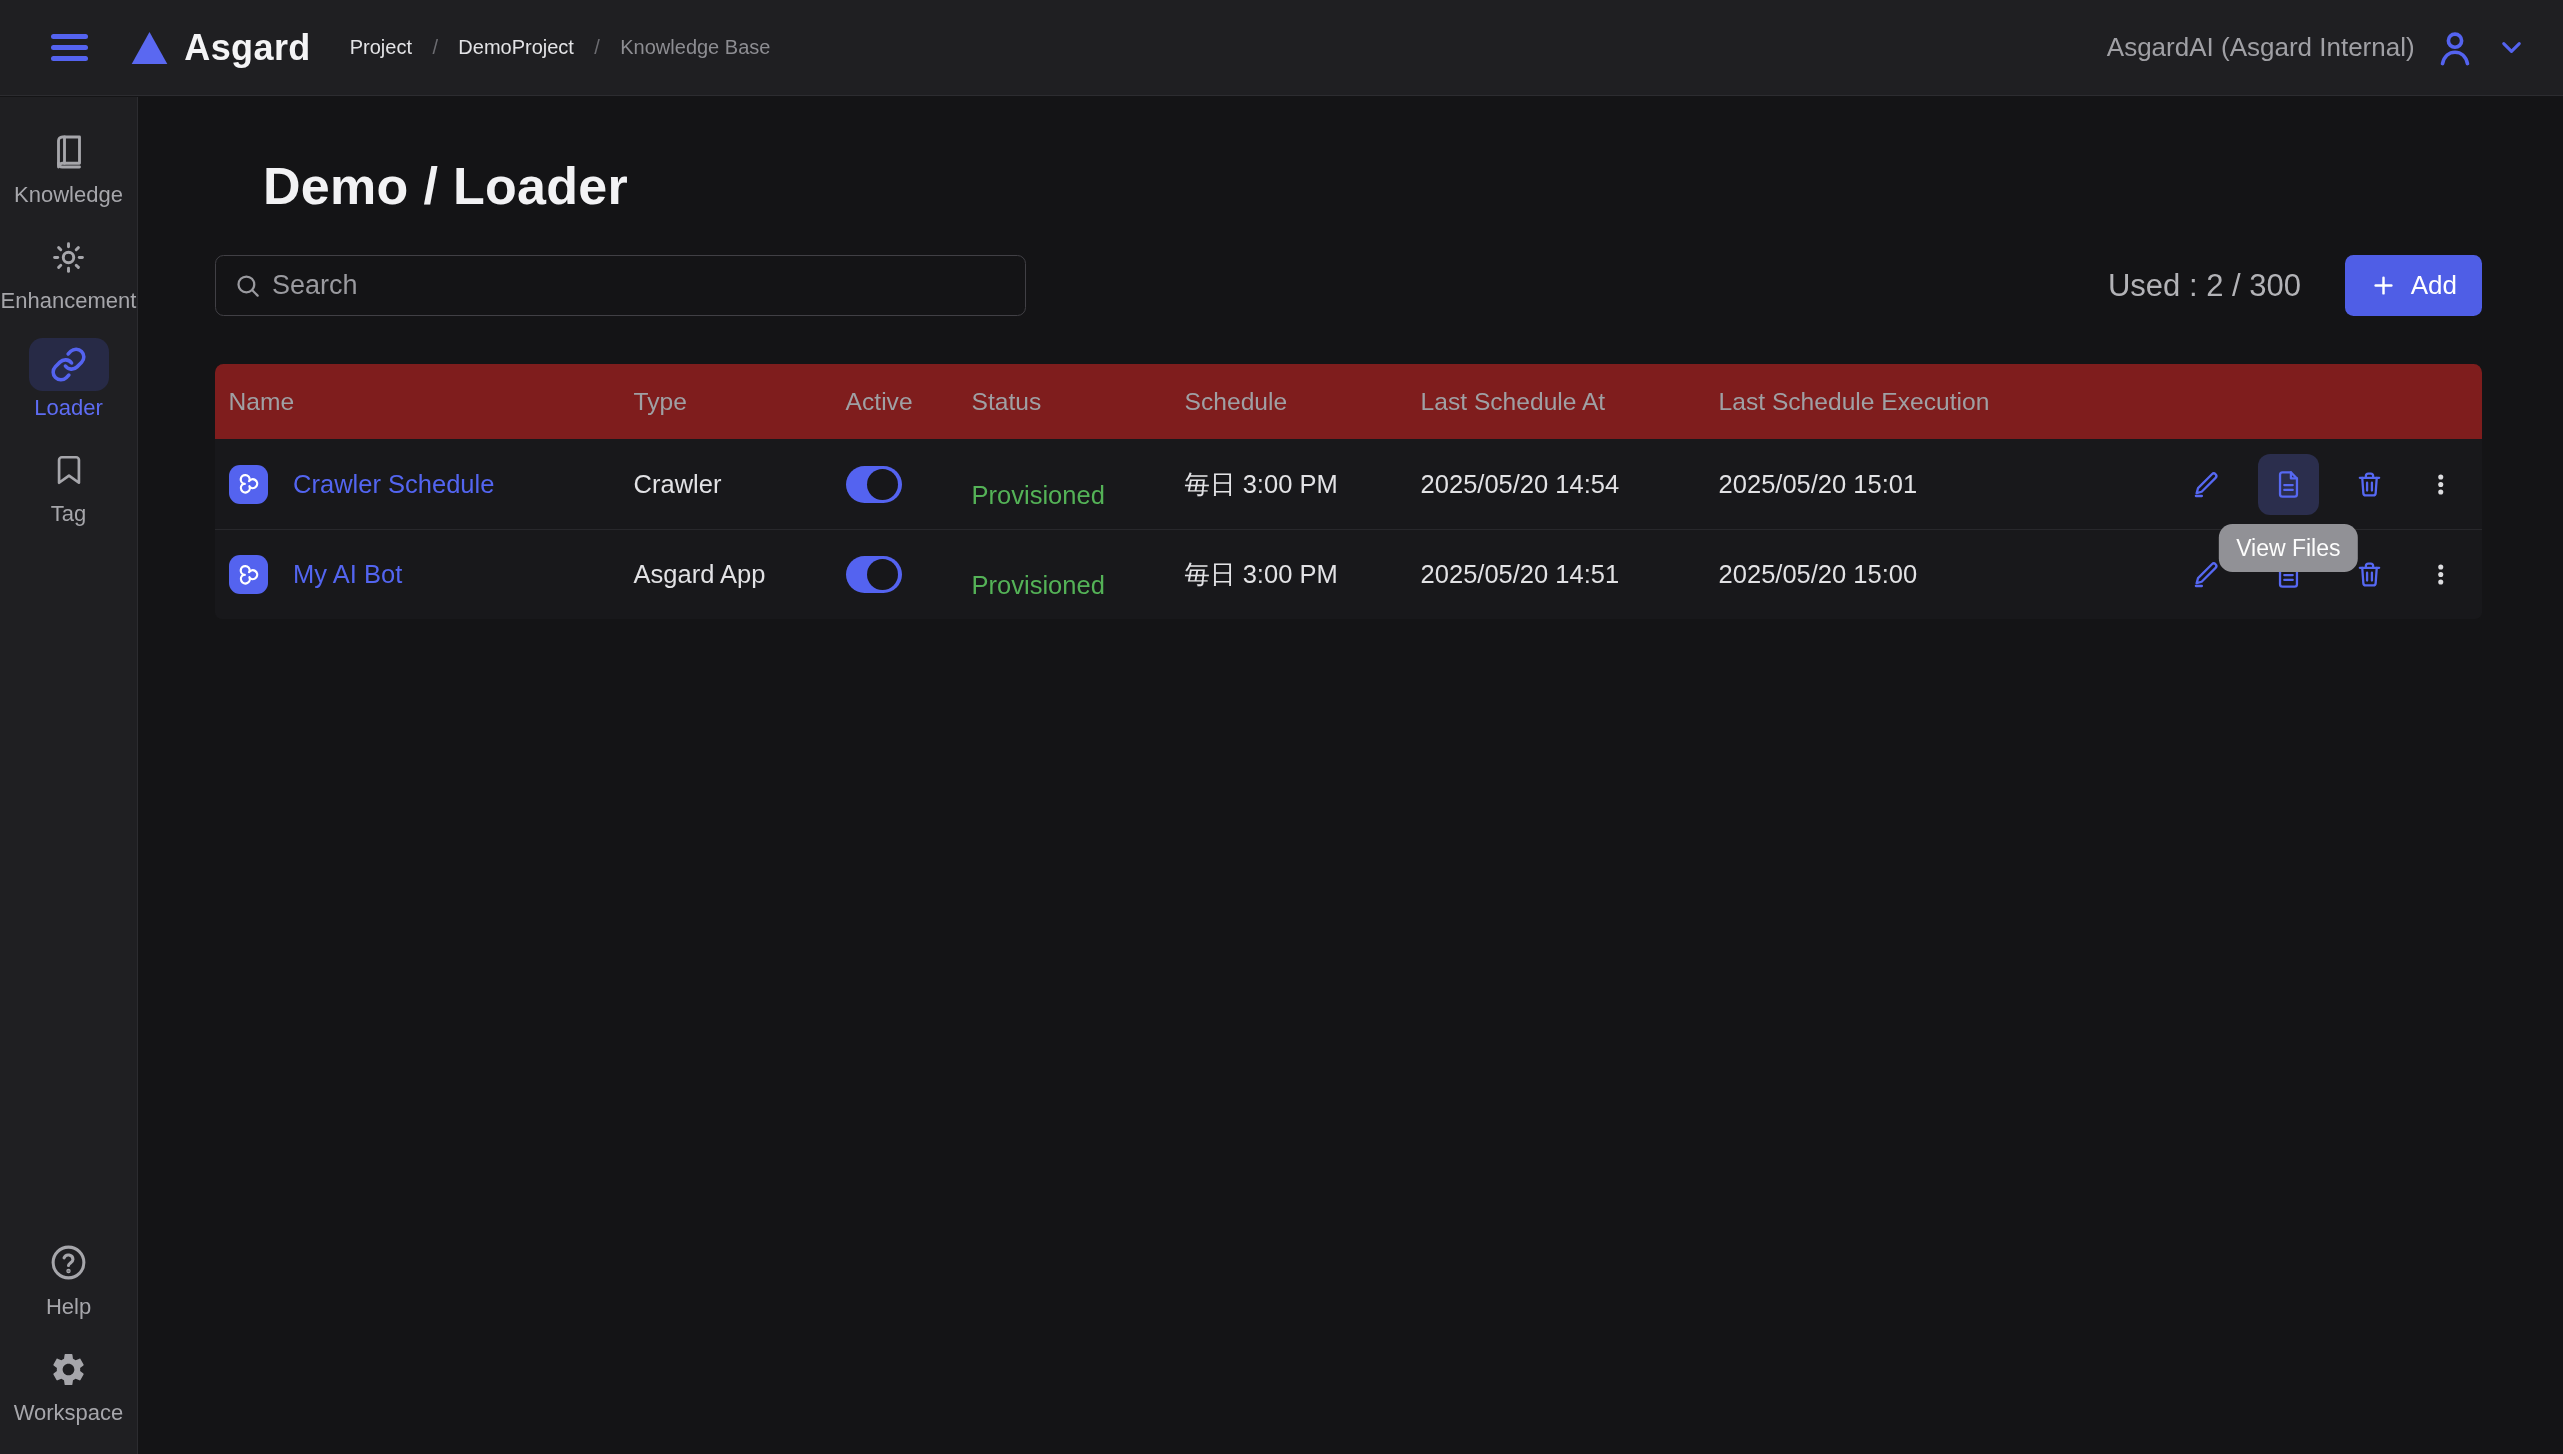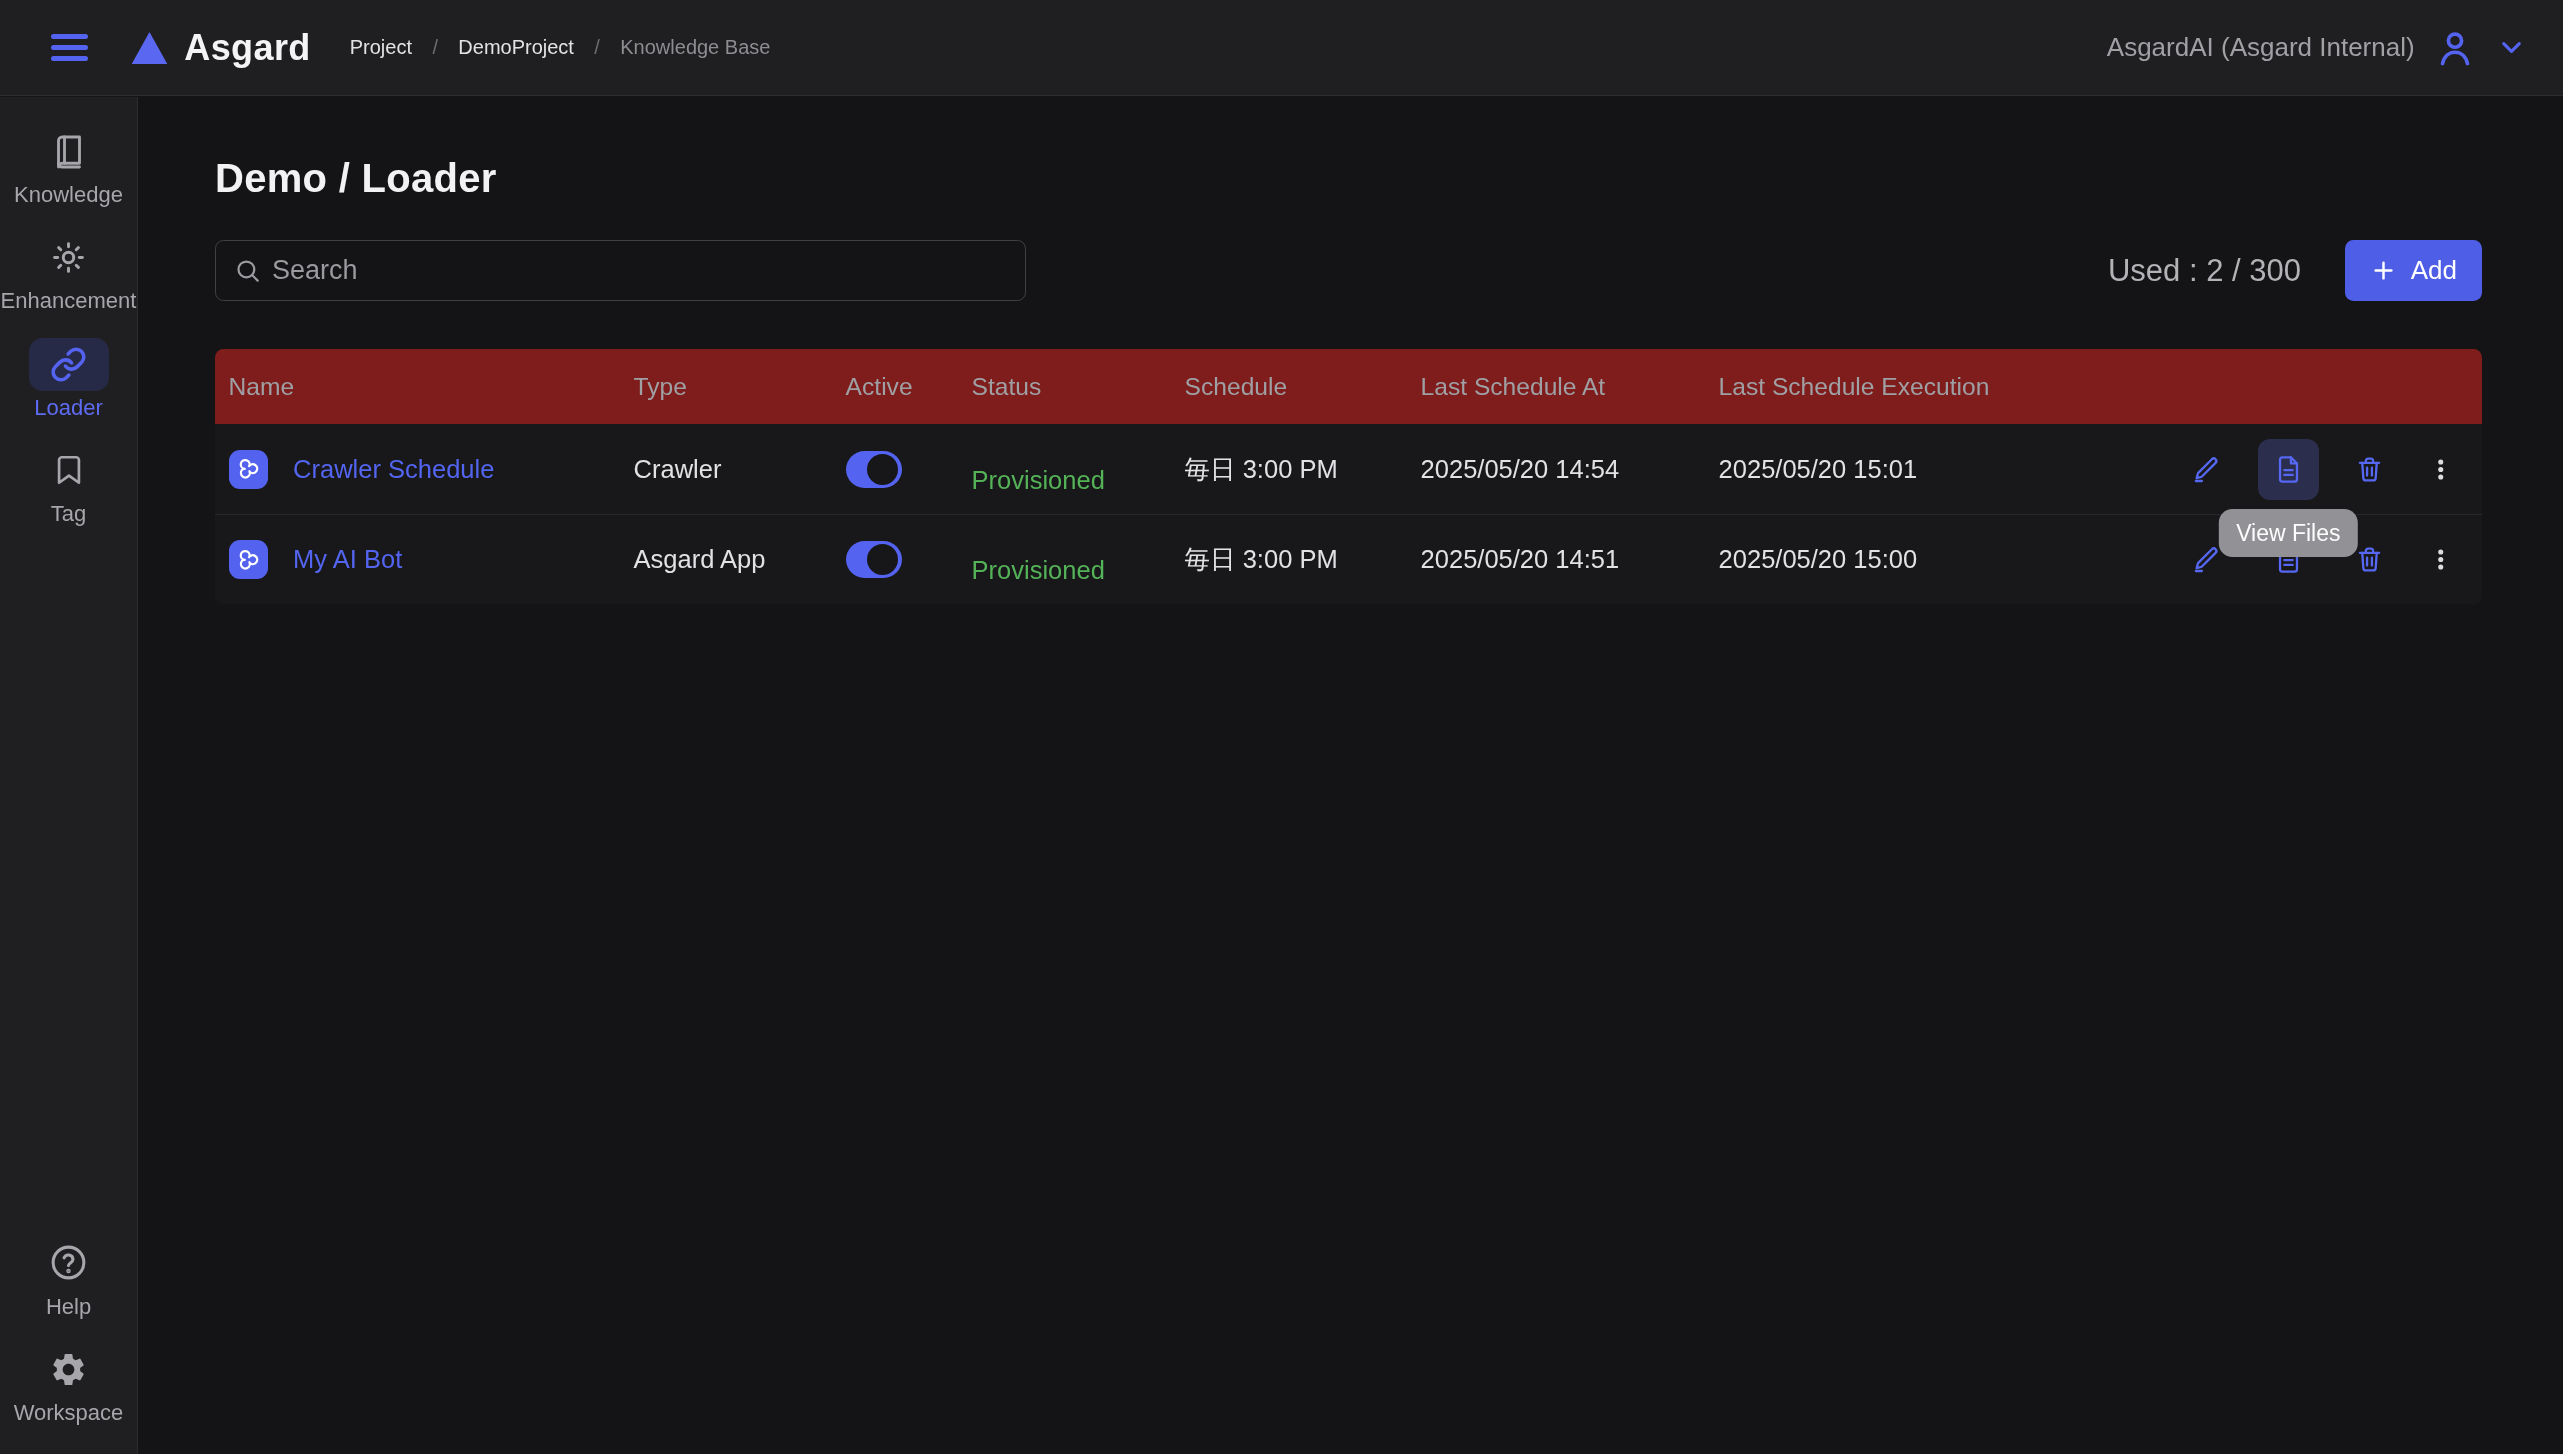--- a/index.html
+++ b/index.html
@@ -31,21 +31,21 @@
   .side-icon-wrap { width:80px; height:53px; border-radius:13.6px;
     display:flex; align-items:center; justify-content:center; }
   .side-item.active .side-icon-wrap { background:#272a46; }
   .side-label { font-size:22px; color:#a6a6ab; text-align:center; line-height:1.1; }
   .side-item.active .side-label { color:#5e6cf3; }
   .side-footer { margin-top:auto; padding-bottom:29px; width:100%;
     display:flex; flex-direction:column; align-items:center; }
 
   
   .main { position:absolute; top:97px; left:139px; right:0; bottom:0; padding:0 81px 0 76px; }
-  .page-title { margin-top:59px; font-size:40px; font-weight:700; color:#f2f2f4; letter-spacing:0.3px; }
+  .page-title { margin-top:59px; font-size:52px; font-weight:700; color:#f2f2f4; letter-spacing:0.3px;margin-left:48px; }
 
   .controls { margin-top:39px; display:flex; align-items:center; }
   .search-box { position:relative; width:811px; height:61px; }
   .search-box input { width:100%; height:100%; background:transparent;
     border:1.7px solid #414045; border-radius:8.5px; outline:none;
     color:#86efac; font-size:27px; padding:0 20.4px 0 56px;
     font-family:"Liberation Sans","DejaVu Sans",sans-serif; }
   .search-box input::placeholder { color:#9a9a9f; }
   .search-glyph { position:absolute; left:18.7px; top:17px; pointer-events:none; }
   .controls .spacer { flex:1; }

